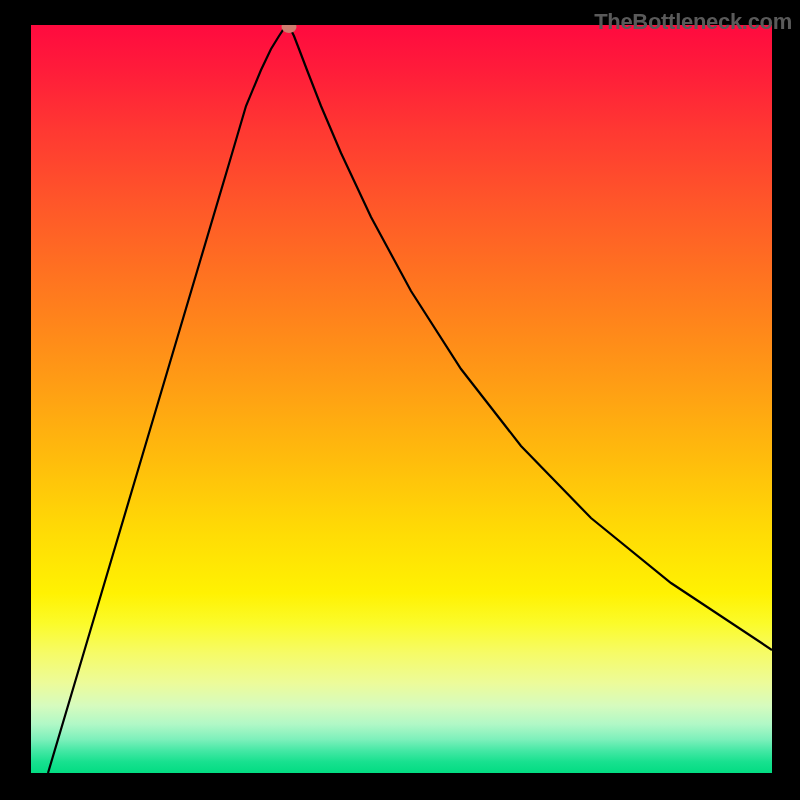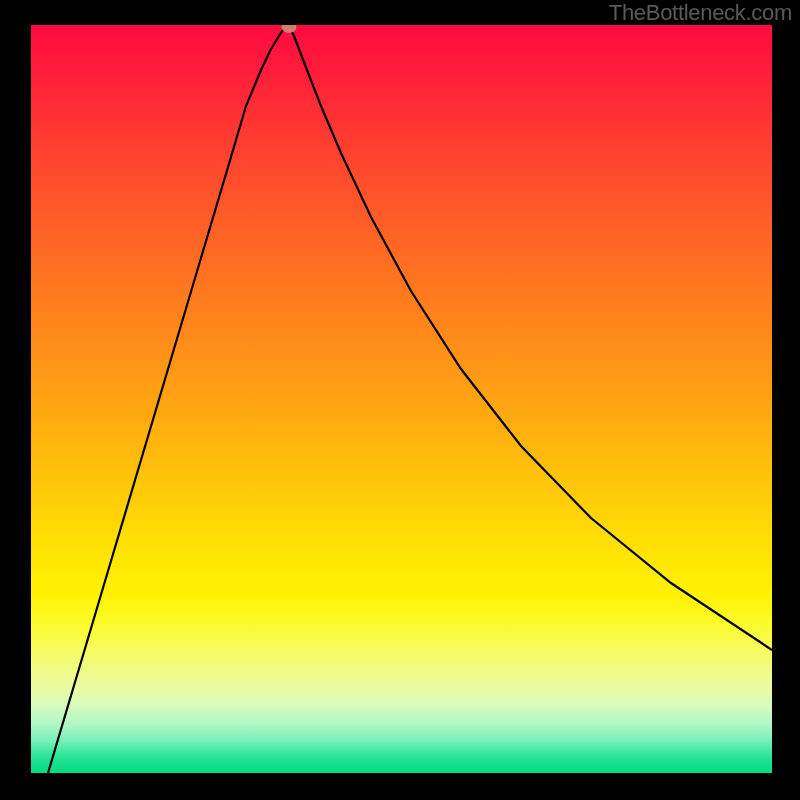--- a/index.html
+++ b/index.html
@@ -5,25 +5,25 @@
   * { margin: 0; padding: 0; box-sizing: border-box; }
   body {
     width: 800px;
     height: 800px;
     background: #000;
     position: relative;
     font-family: Arial, Helvetica, sans-serif;
   }
   .watermark {
     position: absolute;
-    top: 0px;
+    top: 9px;
     right: 8px;
     color: #5a5a5a;
     font-size: 22px;
-    font-weight: 400;
+    font-weight: 700;
     z-index: 10;
     letter-spacing: -0.3px;
   }
   .frame {
     position: absolute;
     left: 31px;
     top: 25px;
     width: 741px;
     height: 748px;
     overflow: hidden;

